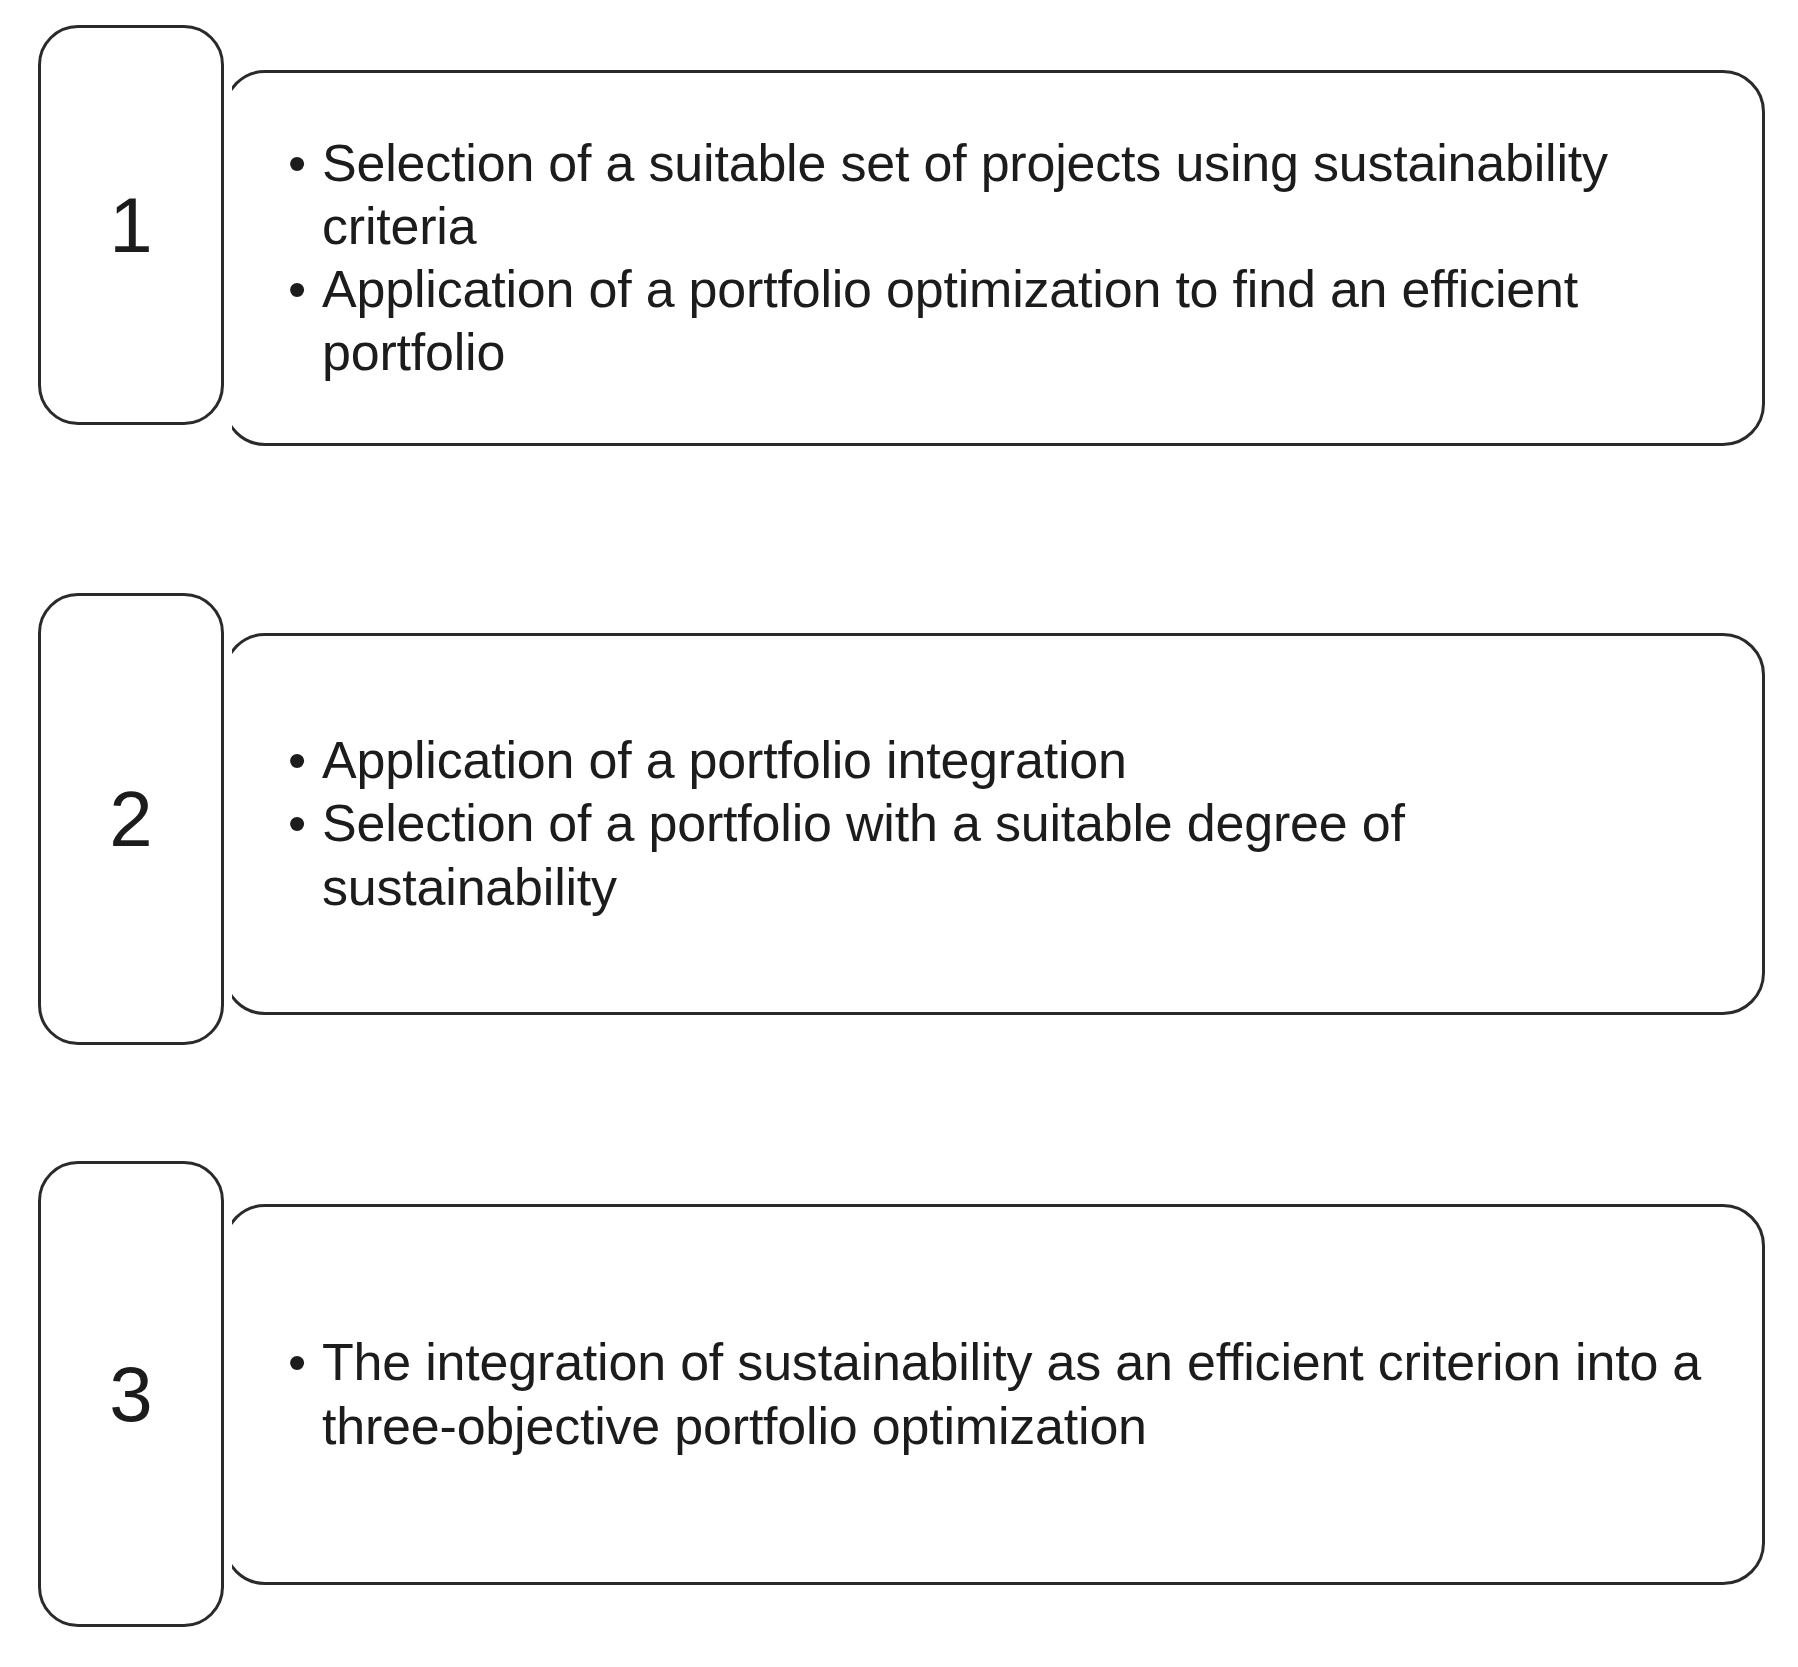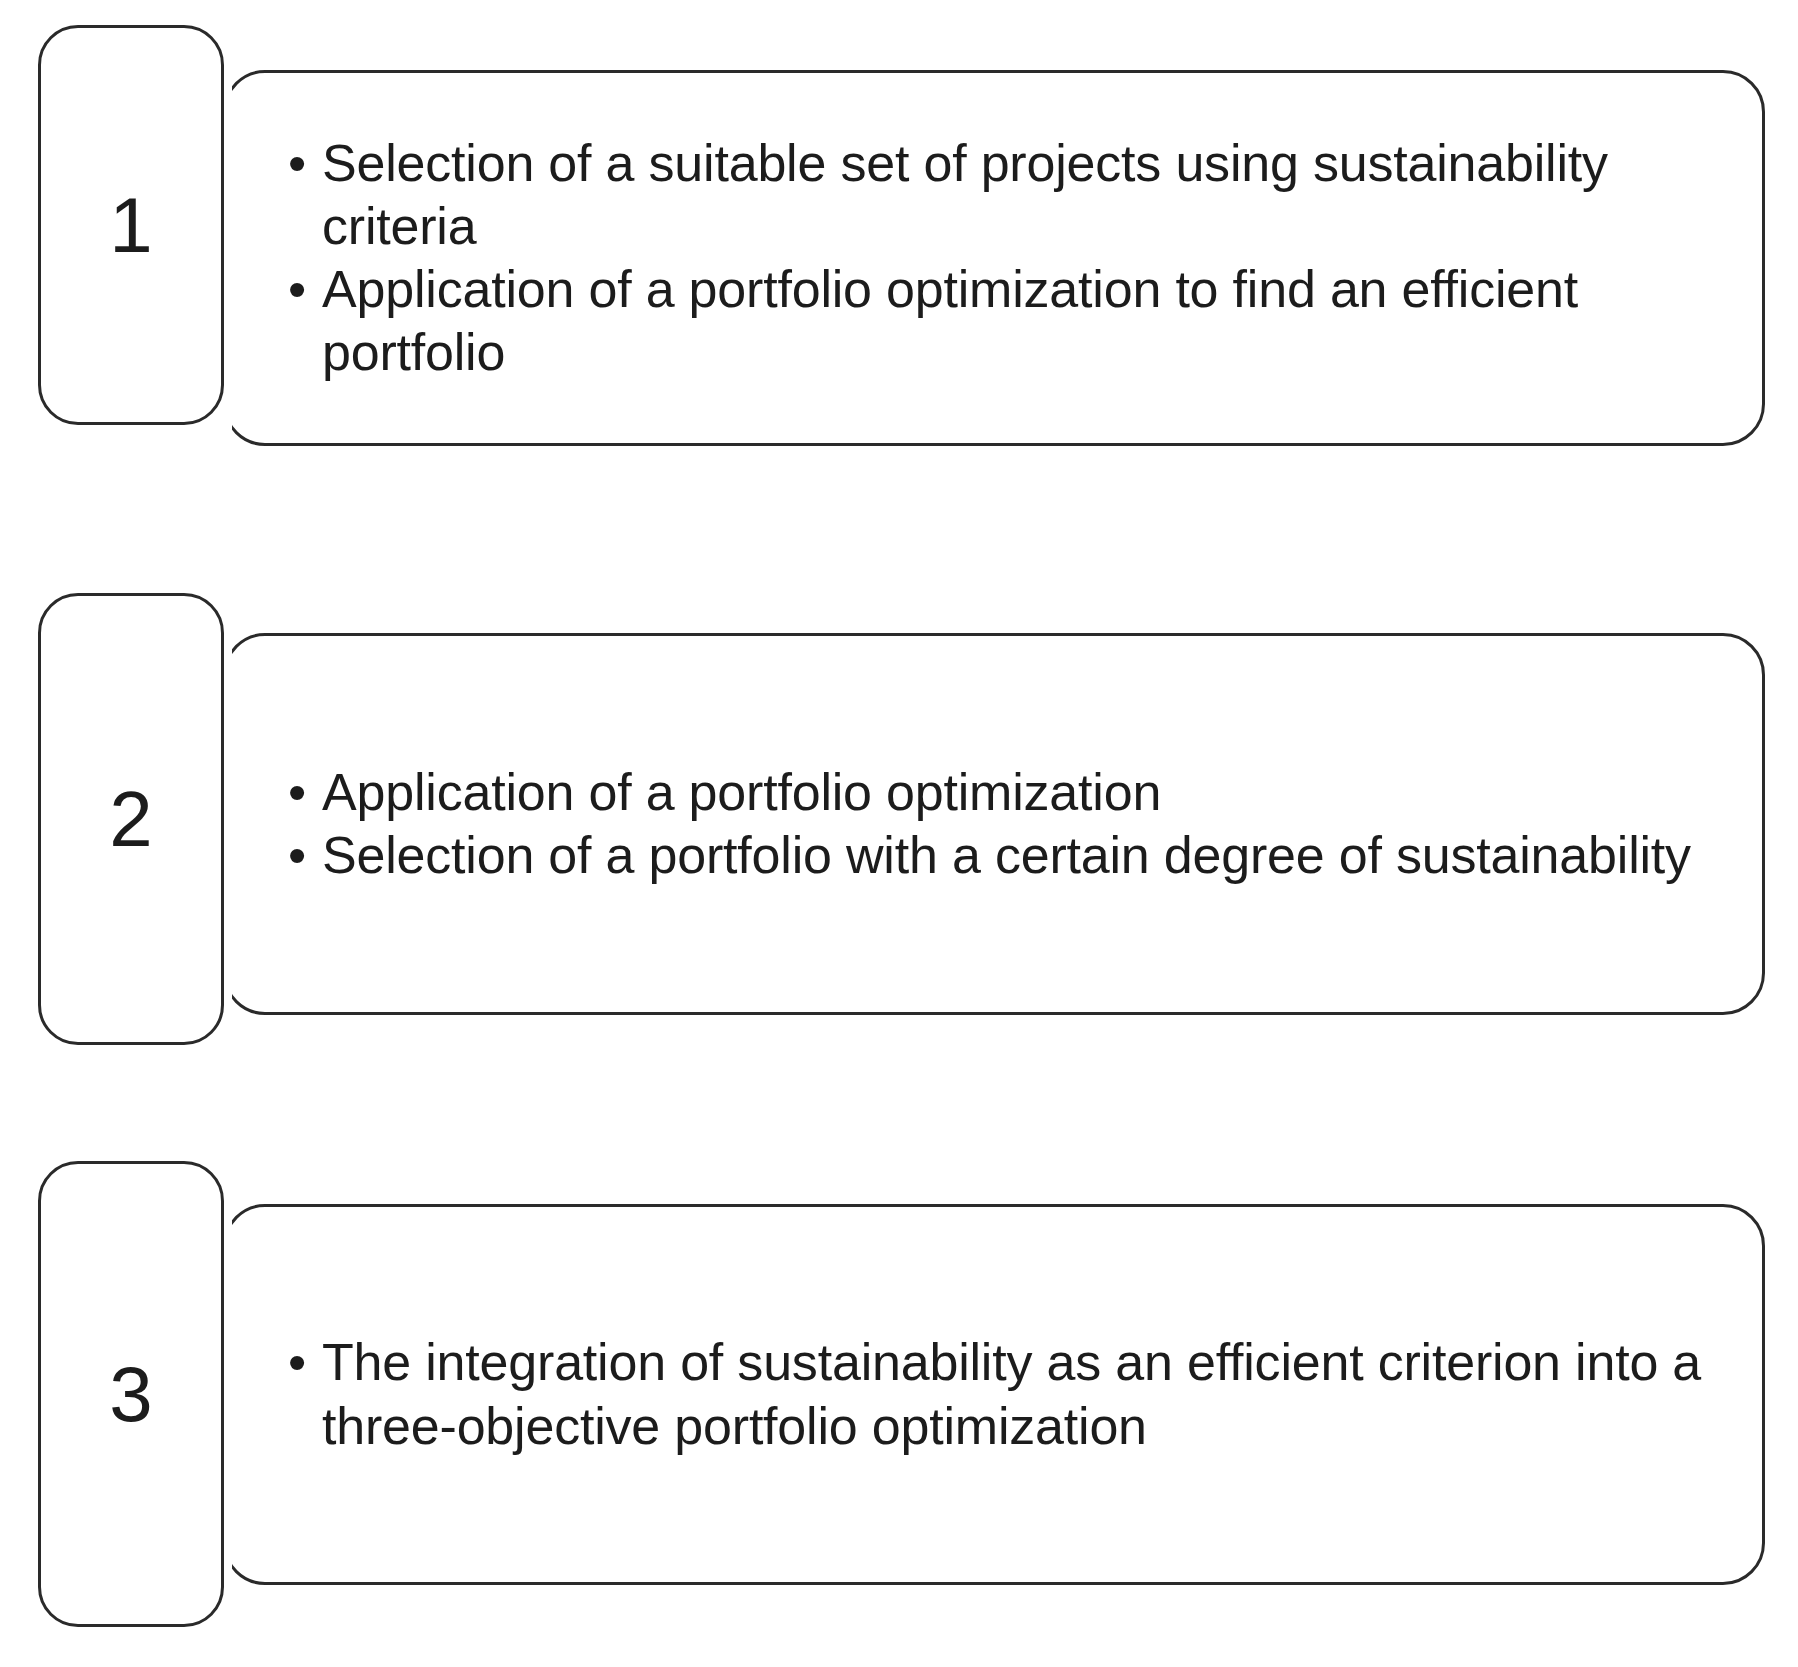--- a/index.html
+++ b/index.html
@@ -137,25 +137,25 @@
 
   <div class="step-block" id="block-2">
     <div class="step-tab">
       <span class="step-number">2</span>
     </div>
     <div class="step-panel">
       <div class="panel-mask"></div>
       <ul class="bullet-list">
         <li class="bullet-item">
           <span class="bullet-dot">•</span>
-          <span>Application of a portfolio optimization</span>
+          <span>Application of a portfolio integration</span>
         </li>
         <li class="bullet-item">
           <span class="bullet-dot">•</span>
-          <span>Selection of a portfolio with a certain degree of sustainability</span>
+          <span>Selection of a portfolio with a suitable degree of sustainability</span>
         </li>
       </ul>
     </div>
   </div>
 
   <div class="step-block" id="block-3">
     <div class="step-tab">
       <span class="step-number">3</span>
     </div>
     <div class="step-panel">

